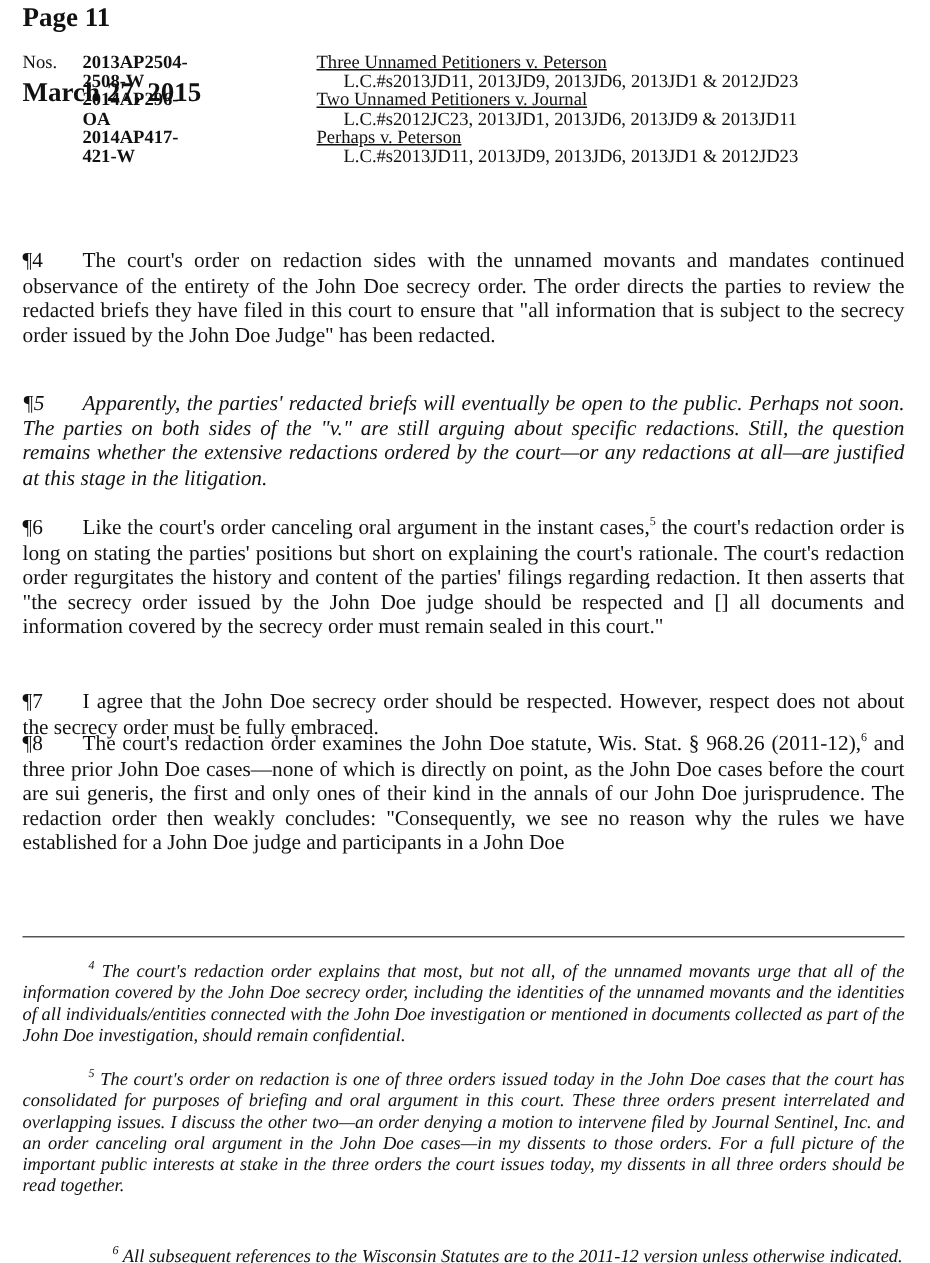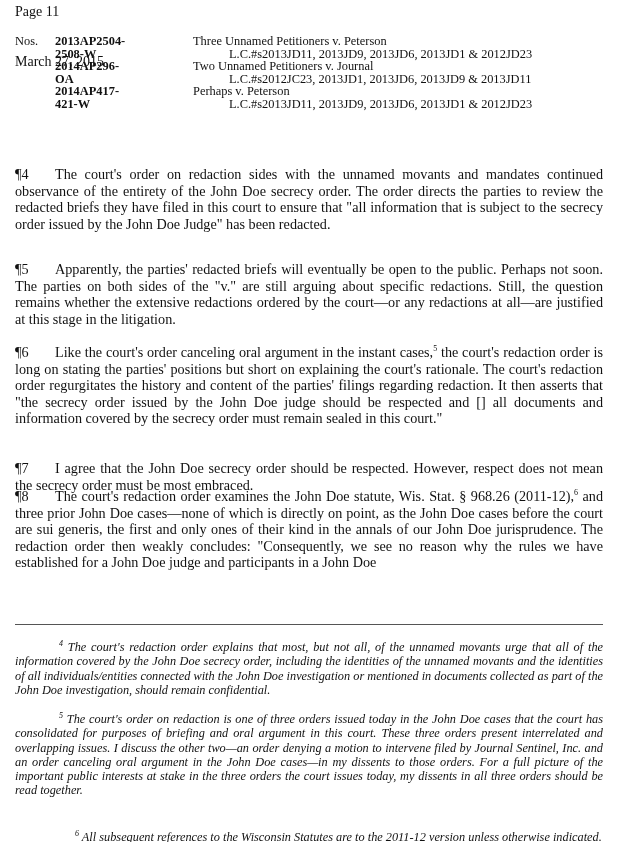--- a/index.html
+++ b/index.html
@@ -1,37 +1,37 @@
 <!DOCTYPE html>
 <html><head>
 <meta charset="utf-8">
 <style>
   html, body { margin: 0; padding: 0; background: #ffffff; }
   body {
     width: 620px; height: 842px; position: relative; overflow: hidden;
     font-family: "Liberation Serif", "DejaVu Serif", serif;
     color: #111;
   }
-  .hdr { position: absolute; left: 15px; font-size: 14px; line-height: 15px; }
+  .hdr { position: absolute; left: 15px; font-size: 18px; line-height: 15px; font-weight: bold; }
   .hdr-page { top: 4px; }
   .hdr-date { top: 19px; margin-top: 35px; }
   .case-table { position: absolute; left: 15px; top: 35px; font-size: 12.4px; line-height: 12.6px; }
   .case-row { position: relative; height: 25.2px; }
   .case-nos { position: absolute; left: 0; top: 0; }
   .case-no { position: absolute; left: 40px; top: 0; font-weight: bold; }
-  .case-title { position: absolute; left: 178px; top: 0; white-space: nowrap; }
+  .case-title { position: absolute; left: 196px; top: 0; text-decoration: underline; white-space: nowrap; }
   .case-lc { position: absolute; left: 178px; top: 12.6px; white-space: nowrap; margin-left: 36px; }
 
   .para {
     position: absolute; left: 15px; width: 588px;
     font-size: 14.2px; line-height: 16.6px; text-align: justify;
   }
   .para .pnum { display: inline-block; width: 40px; }
   .p4 { top: 166px; }
-  .p5 { top: 261px; }
+  .p5 { top: 261px; font-style: italic; }
   .p6 { top: 344px; }
   .p7 { top: 460px; }
   .p8 { top: 488px; }
   sup { font-size: 8px; line-height: 0; vertical-align: super; }
 
   .rule { position: absolute; left: 15px; top: 624px; width: 588px; height: 0; border-top: 1.5px solid #555; }
 
   .fn {
     position: absolute; left: 15px; width: 588px;
     font-size: 12.3px; line-height: 14.3px; text-align: justify; font-style: italic;
@@ -65,21 +65,21 @@
     <span class="case-lc">L.C.#s2013JD11, 2013JD9, 2013JD6, 2013JD1 &amp; 2012JD23</span>
   </div>
 </div>
 
 <p class="para p4" style="margin:0"><span class="pnum">¶4</span><span>The court's order on redaction sides with the unnamed movants and mandates continued observance of the entirety of the John Doe secrecy order.  The order directs the parties to review the redacted briefs they have filed in this court to ensure that "all information that is subject to the secrecy order issued by the John Doe Judge" has been redacted.</span></p>
 
 <p class="para p5" style="margin:0"><span class="pnum">¶5</span><span>Apparently, the parties' redacted briefs will eventually be open to the public.  Perhaps not soon.  The parties on both sides of the "v." are still arguing about specific redactions.  Still, the question remains whether the extensive redactions ordered by the court—or any redactions at all—are justified at this stage in the litigation.</span></p>
 
 <p class="para p6" style="margin:0"><span class="pnum">¶6</span><span>Like the court's order canceling oral argument in the instant cases,</span><sup>5</sup><span> the court's redaction order is long on stating the parties' positions but short on explaining the court's rationale.  The court's redaction order regurgitates the history and content of the parties' filings regarding redaction.  It then asserts that "the secrecy order issued by the John Doe judge should be respected and [] all documents and information covered by the secrecy order must remain sealed in this court."</span></p>
 
-<p class="para p7" style="margin:0"><span class="pnum">¶7</span><span>I agree that the John Doe secrecy order should be respected.  However, respect does not mean the secrecy order must be most embraced.</span></p>
+<p class="para p7" style="margin:0"><span class="pnum">¶7</span><span>I agree that the John Doe secrecy order should be respected.  However, respect does not about the secrecy order must be fully embraced.</span></p>
 
 <p class="para p8" style="margin:0"><span class="pnum">¶8</span><span>The court's redaction order examines the John Doe statute, Wis. Stat. § 968.26 (2011-12),</span><sup>6</sup><span> and three prior John Doe cases—none of which is directly on point, as the John Doe cases before the court are sui generis, the first and only ones of their kind in the annals of our John Doe jurisprudence.  The redaction order then weakly concludes: "Consequently, we see no reason why the rules we have established for a John Doe judge and participants in a John Doe</span></p>
 
 <div class="rule"></div>
 
 <p class="fn fn4" style="margin:0"><span class="fnindent"></span><sup>4</sup> <span>The court's redaction order explains that most, but not all, of the unnamed movants urge that all of the information covered by the John Doe secrecy order, including the identities of the unnamed movants and the identities of all individuals/entities connected with the John Doe investigation or mentioned in documents collected as part of the John Doe investigation, should remain confidential.</span></p>
 
 <p class="fn fn5" style="margin:0"><span class="fnindent"></span><sup>5</sup> <span>The court's order on redaction is one of three orders issued today in the John Doe cases that the court has consolidated for purposes of briefing and oral argument in this court.  These three orders present interrelated and overlapping issues.  I discuss the other two—an order denying a motion to intervene filed by Journal Sentinel, Inc. and an order canceling oral argument in the John Doe cases—in my dissents to those orders.  For a full picture of the important public interests at stake in the three orders the court issues today, my dissents in all three orders should be read together.</span></p>
 
 <p class="fn fn6" style="margin:16px"><span class="fnindent"></span><sup>6</sup> <span>All subsequent references to the Wisconsin Statutes are to the 2011-12 version unless otherwise indicated.</span></p>

